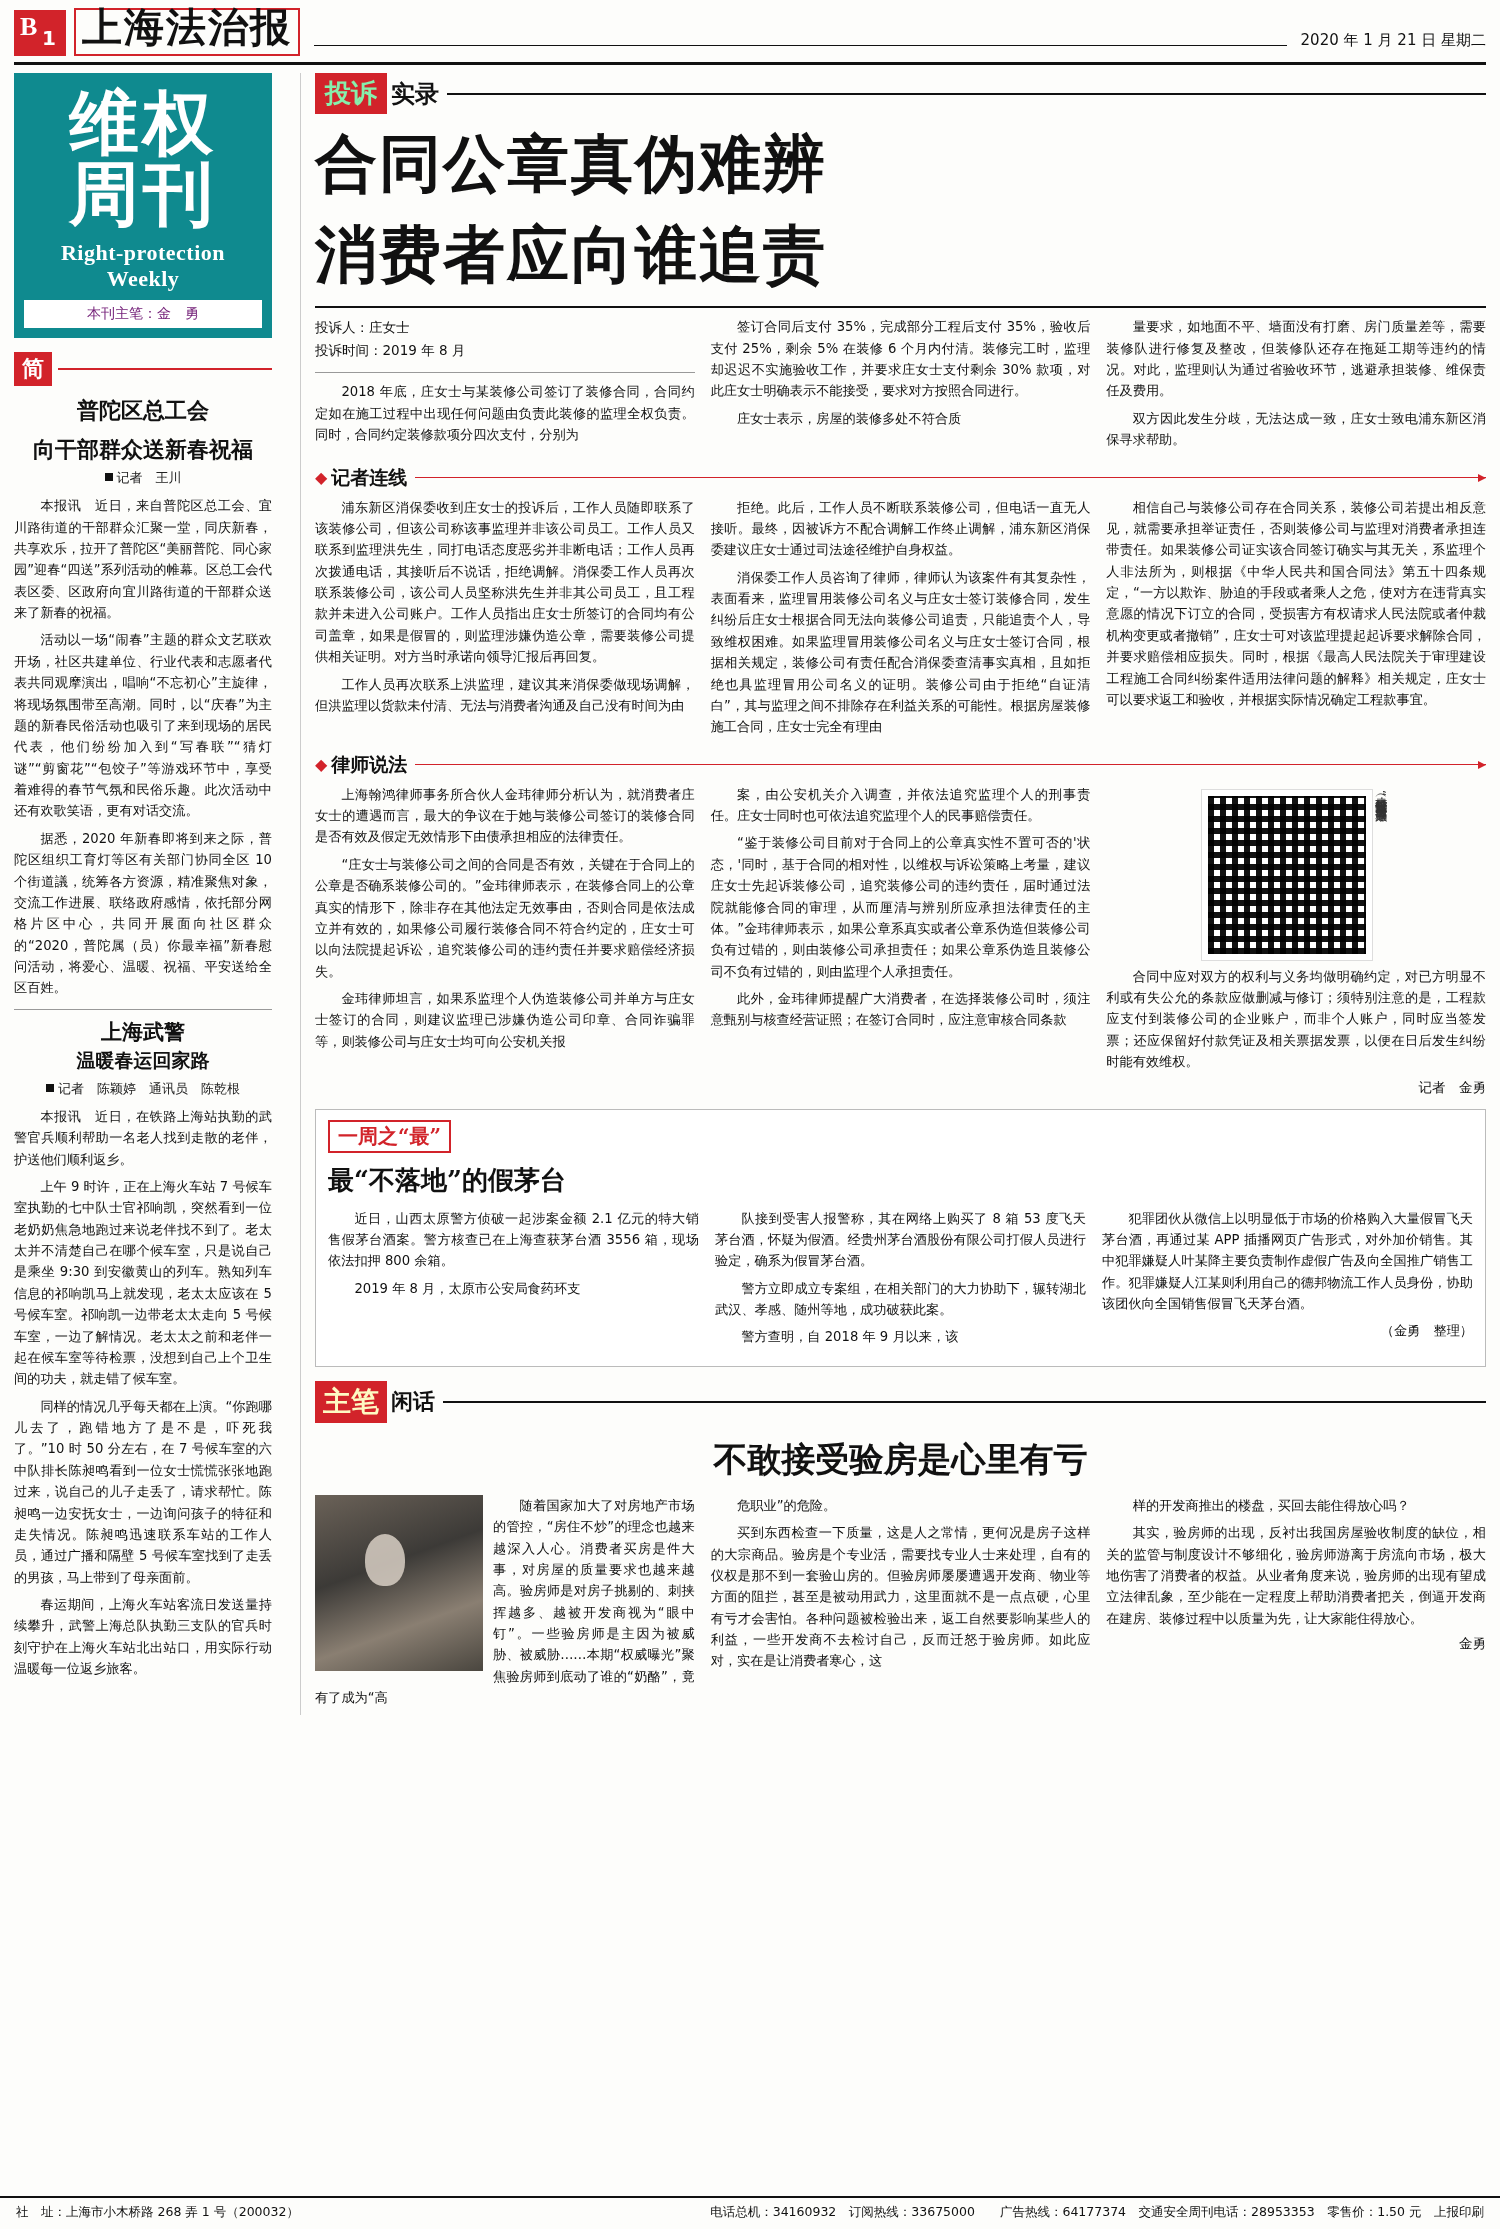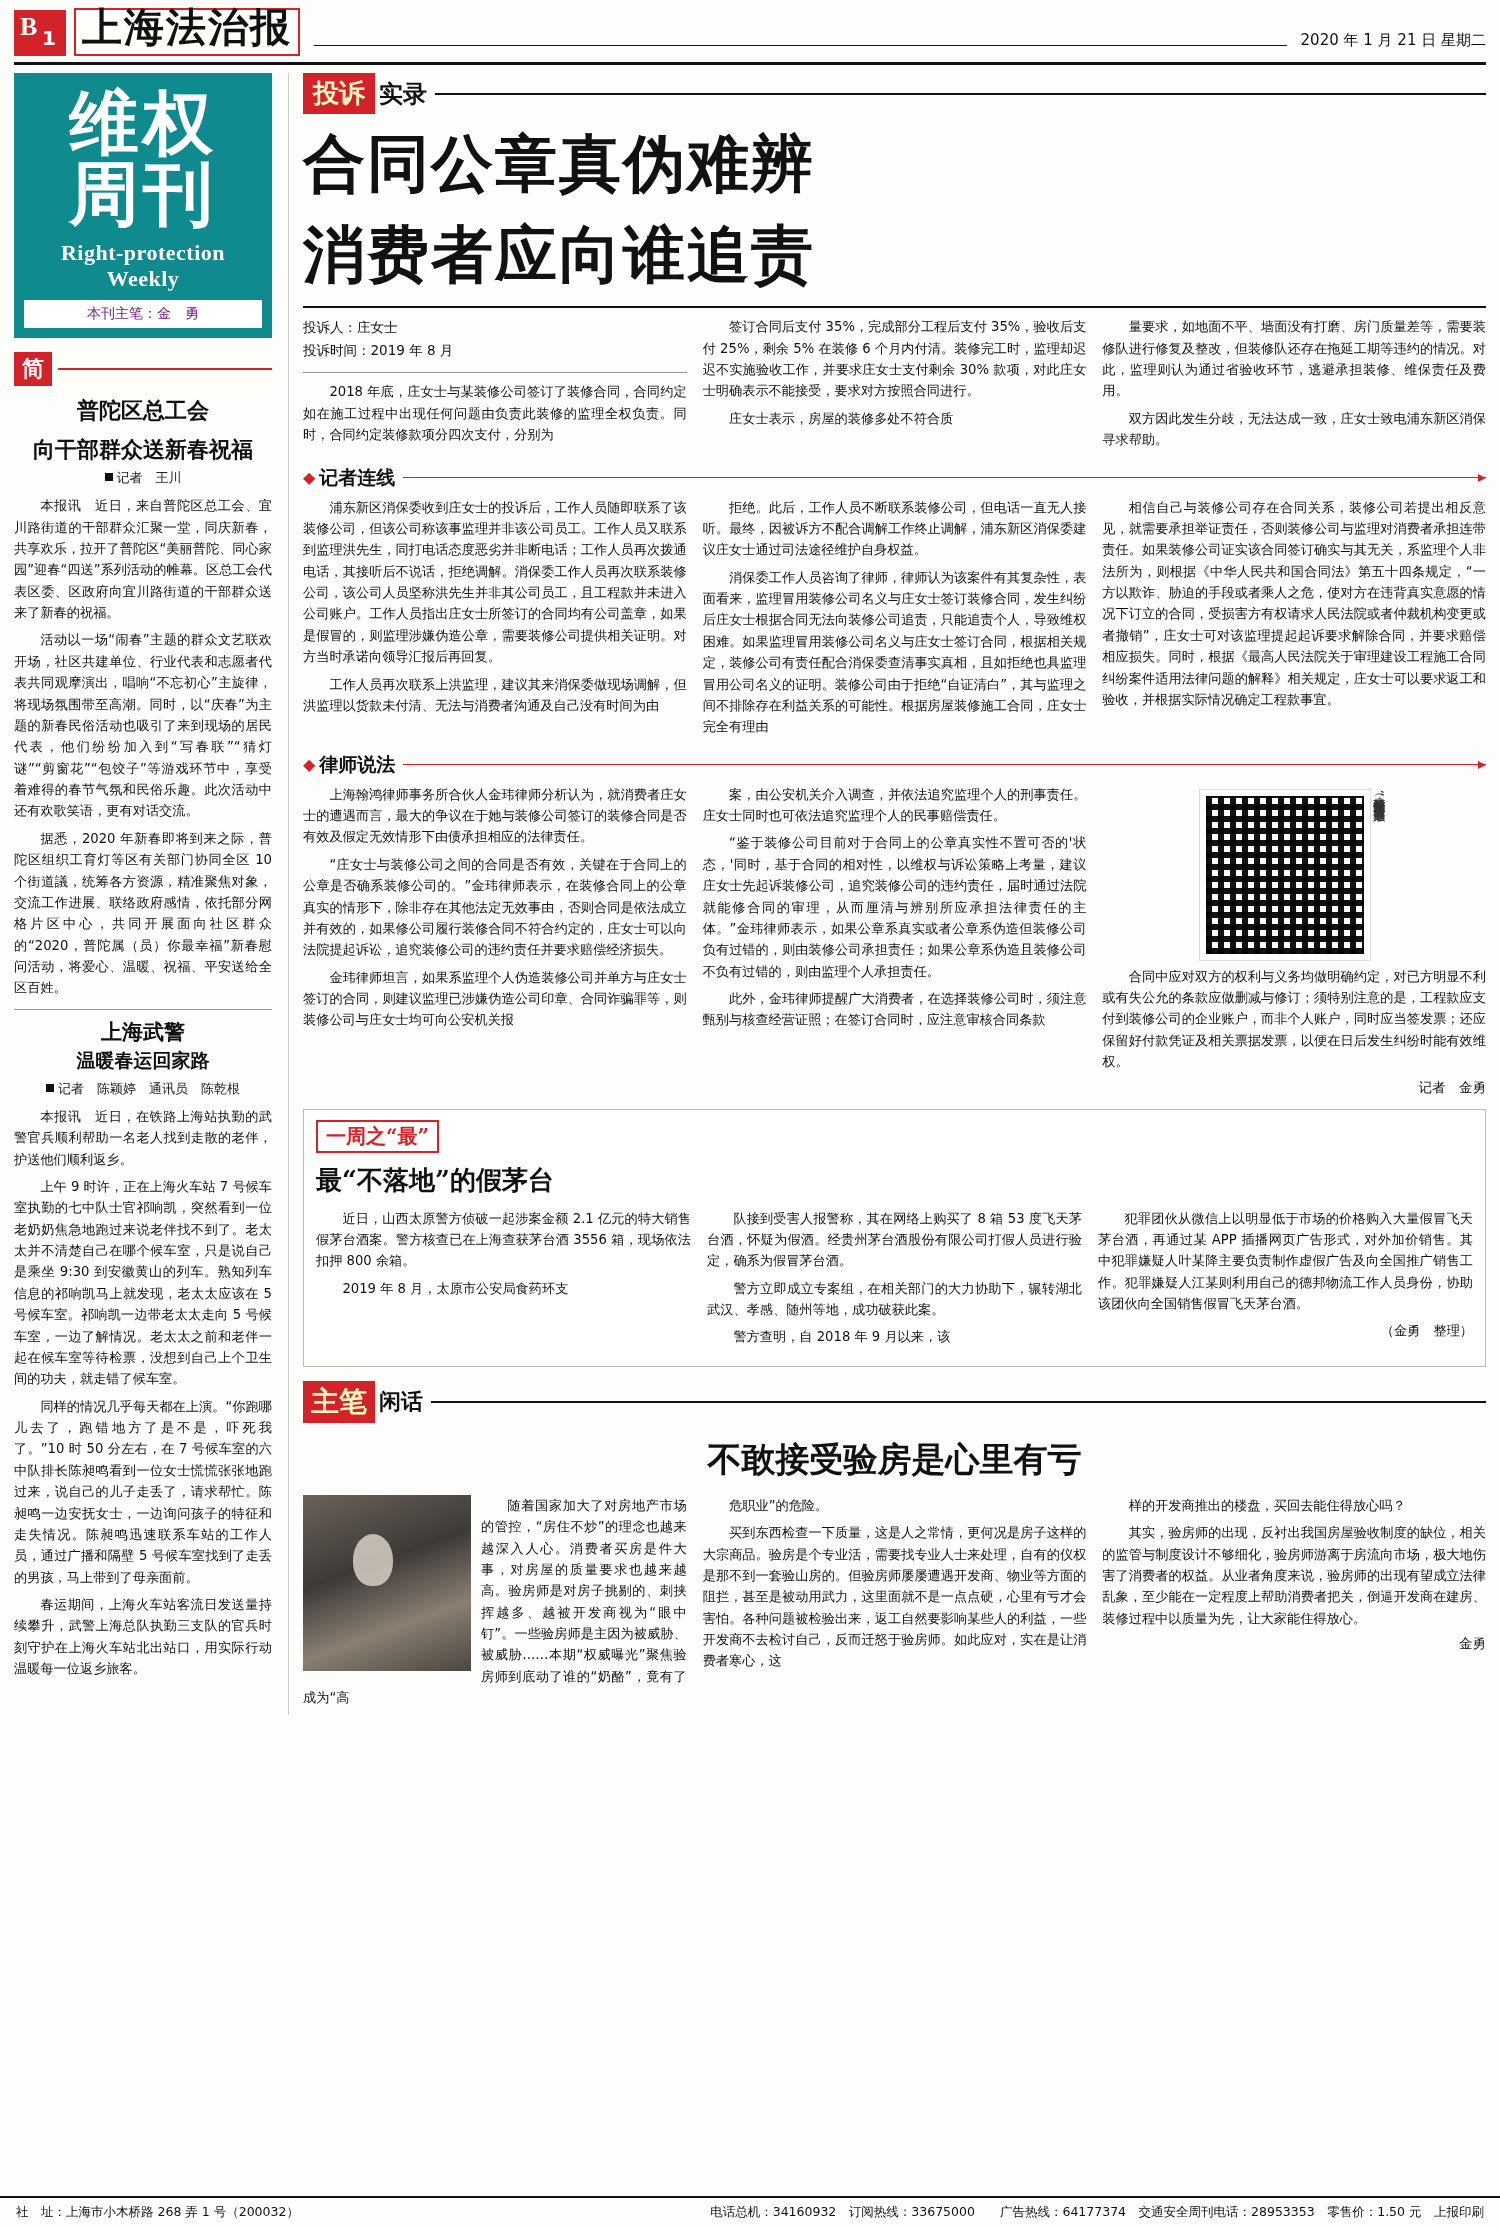--- a/index.html
+++ b/index.html
@@ -23,21 +23,21 @@
     font-family:Liberation Mono, monospace;
     font-weight:bold; font-size:40px; letter-spacing:2px;
     border:2px solid #d2232a; padding:0 6px 2px 6px; color:#111; line-height:1.05;
   }
   .paper-name-wrap{ display:flex; align-items:center; }
   .mast-rule { flex:1; height:0; border-top:1px solid #111; margin:0 14px 10px 14px;}
   .mast-date { font-size:15px; margin-bottom:6px; white-space:nowrap; }
 
   
   .content { display:flex; margin-top:8px; }
-  .leftcol { width:258px; flex:none; margin-right:16px; }
+  .leftcol { width:258px; flex:none; margin-right:28px; }
   .rightcol { flex:1; }
 
   
   .flagbox { background:#0f8a8f; color:#fff; padding:14px 10px 10px 10px; text-align:center; }
   .flag-big { font-family:"DejaVu Serif","Liberation Serif",serif; font-weight:bold; font-size:70px; line-height:1.02; letter-spacing:4px; }
   .flag-en { margin-top:10px; font-size:22px; font-family:"Liberation Serif",serif; font-weight:bold; letter-spacing:0.5px; }
   .flag-sub { margin-top:8px; font-size:14px; background:#fff; color:#701a75; padding:5px 0; }
 
   
   .sec-head { display:flex; align-items:center; margin:14px 0 6px 0; }
@@ -47,21 +47,21 @@
   .brief-title { font-size:22px; font-weight:bold; line-height:1.35; text-align:center; margin:10px 0 4px; font-family:"DejaVu Serif","Liberation Serif",serif; }
   .byline { font-size:13px; text-align:center; color:#222; margin-bottom:8px; }
   .byline .sq { display:inline-block; width:8px; height:8px; background:#111; margin-right:4px; transform:translateY(-1px);}
   p.body { font-size:13.2px; line-height:1.62; text-align:justify; margin:0 0 6px 0; text-indent:2em; }
   .hr-thin { border-top:1px solid #999; margin:10px 0 8px; }
   .sub-title { font-size:21px; font-weight:bold; text-align:center; font-family:"DejaVu Serif","Liberation Serif",serif; margin:8px 0 2px;}
   .sub-title2 { font-size:19px; font-weight:bold; text-align:center; font-family:"DejaVu Serif","Liberation Serif",serif; margin:2px 0 6px;}
 
   
   .complaint-head { display:flex; align-items:center; }
-  .complaint-head .tag { background:#d2232a; color:#fef9c3; font-size:26px; font-weight:bold; padding:3px 10px; font-family:"DejaVu Serif",serif; }
+  .complaint-head .tag { background:#d2232a; color:#86efac; font-size:26px; font-weight:bold; padding:3px 10px; font-family:"DejaVu Serif",serif; }
   .complaint-head .sfx { font-size:24px; font-weight:bold; margin-left:4px; font-family:"DejaVu Serif",serif; }
   .complaint-head .line { flex:1; border-top:2px solid #111; margin-left:8px; }
 
   .headline { text-align:left; font-family:Liberation Mono, monospace; font-weight:bold; font-size:62px; line-height:1.18; letter-spacing:2px; margin:18px 0 6px 0; padding-right:6px;}
   .rule-black { border-top:2px solid #111; margin:10px 0 8px; }
 
   .meta { font-size:13.5px; line-height:1.7; }
   .cols3 { display:flex; gap:16px; }
   .cols3 > div { flex:1; }
 

